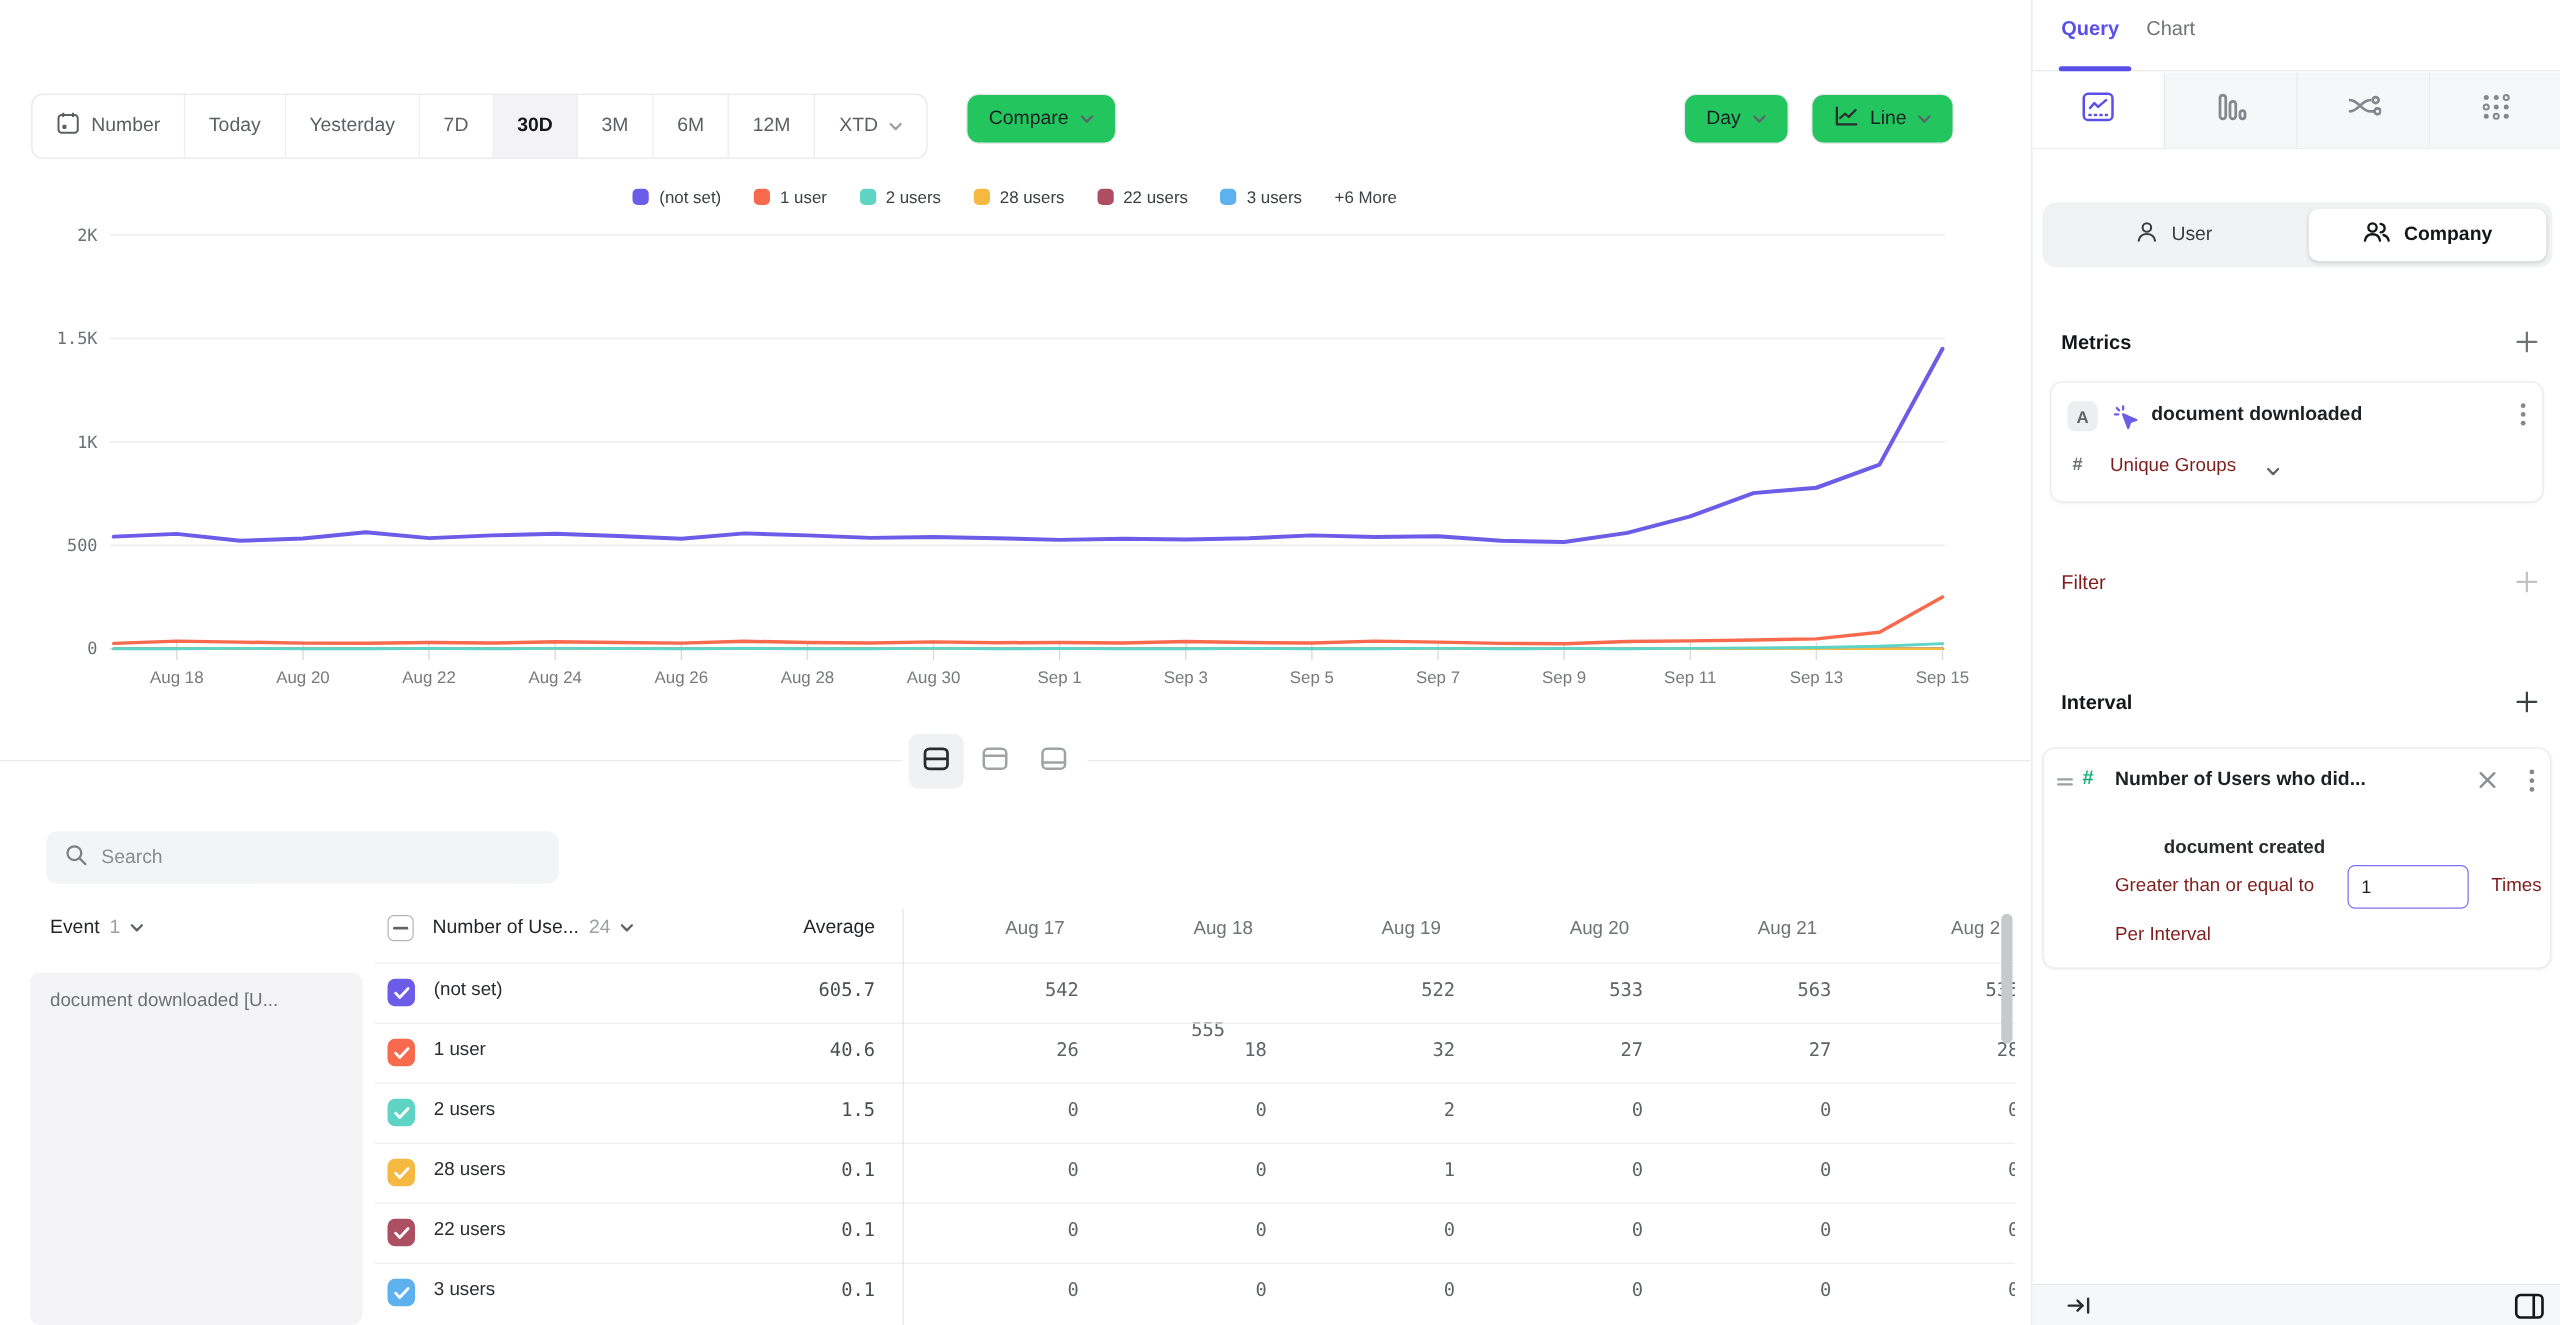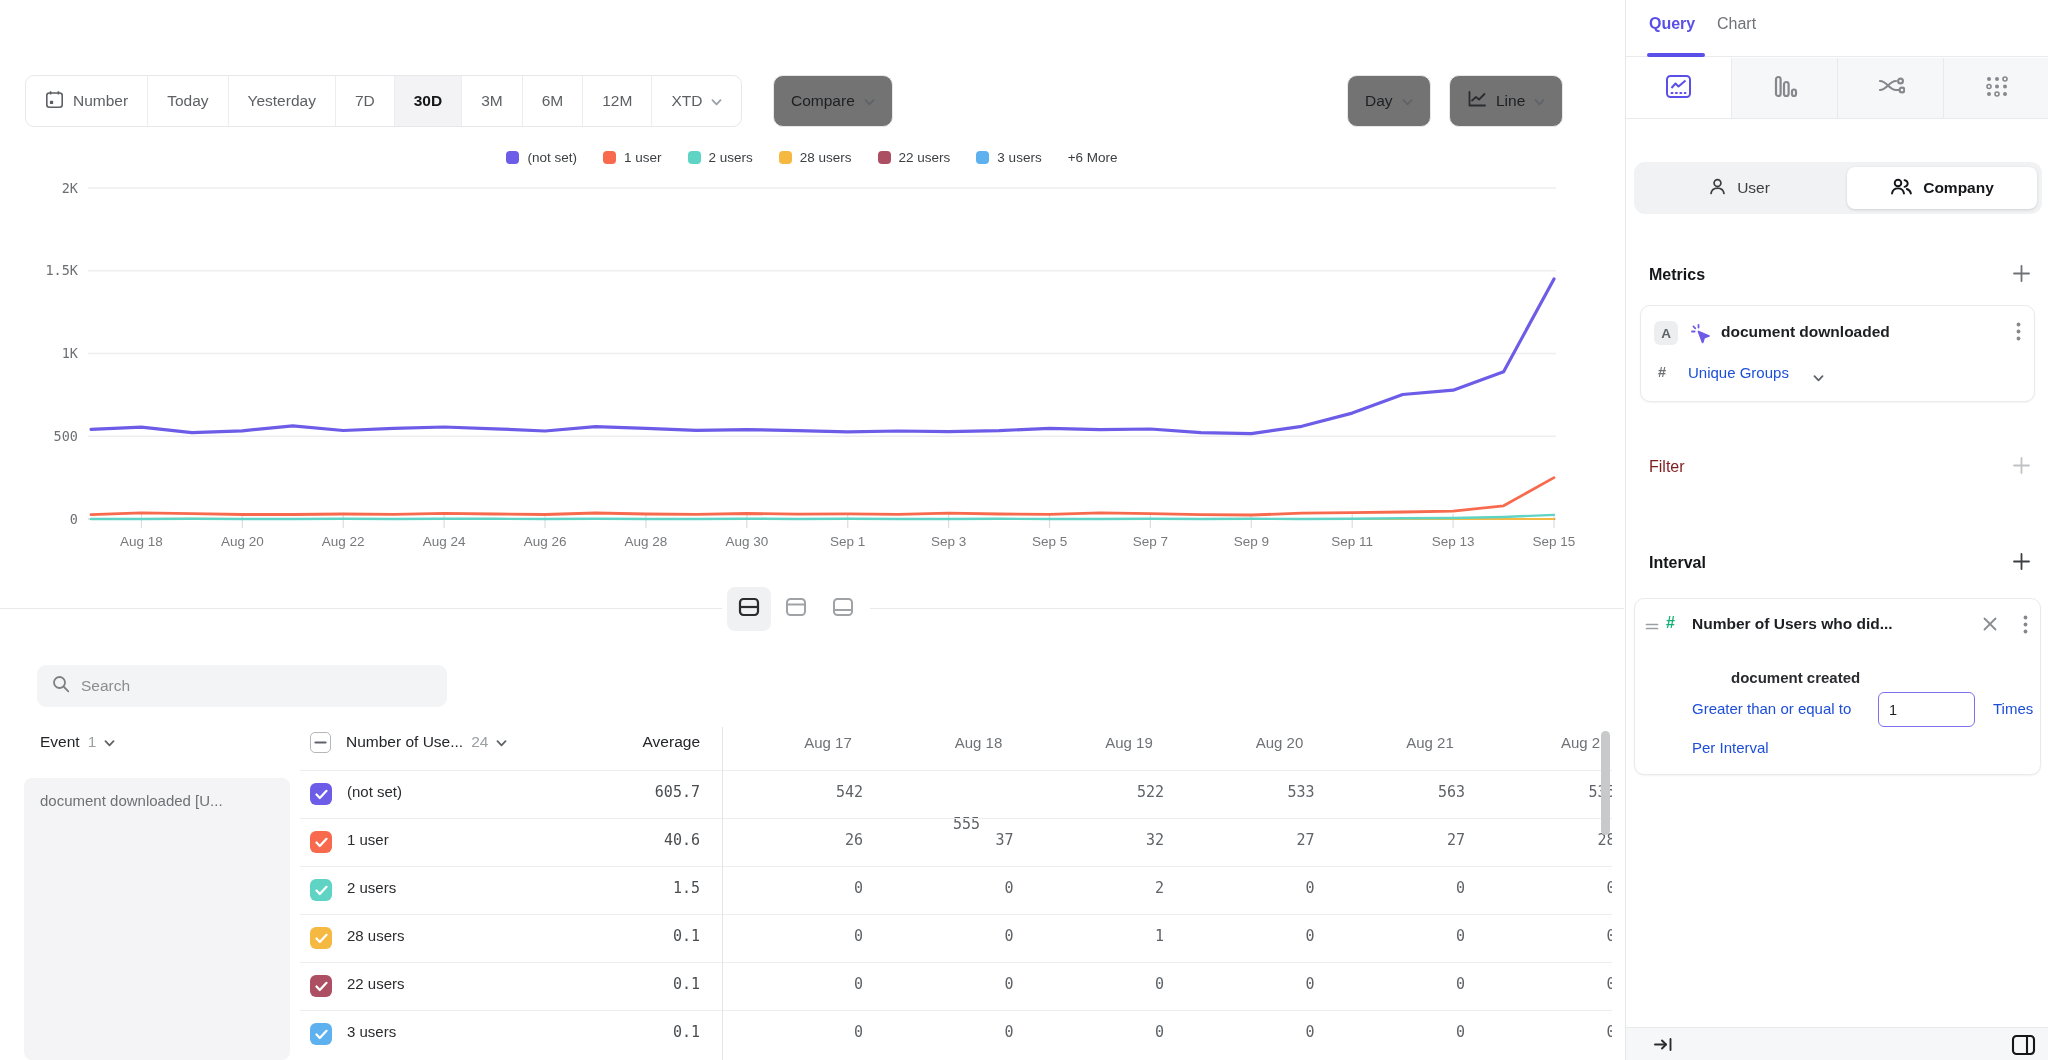--- a/index.html
+++ b/index.html
@@ -8,22 +8,22 @@
           font-family:"Liberation Sans", sans-serif; color:#2a2c2f; }
   .mono { font-family:"DejaVu Sans Mono", monospace; }
 
   
   #date-range { position:absolute; left:25px; top:75px; height:52px; display:flex; align-items:stretch;
                 border:1px solid #e7e8ea; border-radius:9px; background:#fff; overflow:hidden; }
   .dr-btn { display:flex; align-items:center; justify-content:center; gap:9px; padding:0 19px;
             font-size:15.5px; color:#5c5f63; border-right:1px solid #ededef; cursor:pointer; white-space:nowrap; }
   .dr-btn:last-child { border-right:none; }
   .dr-btn.active { background:#f3f3f5; color:#141619; font-weight:700; }
-  .pill-btn { position:absolute; top:75px; height:52px; display:flex; align-items:center; gap:9px;
-              padding:0 17px; border:1px solid #e7e8ea; border-radius:10px; background:#737373;
+  .pill-btn { position:absolute; top:75px; height:40px; display:flex; align-items:center; gap:9px;
+              padding:0 17px; border:1px solid #e7e8ea; border-radius:10px; background:#22c55e;
               font-size:15.5px; color:#1d1f22; cursor:pointer; }
 
   
   #legend { position:absolute; left:0; top:150px; width:1624px; display:flex; justify-content:center;
             align-items:center; gap:26px; font-size:13.5px; color:#3c4043; }
   .lg-item { display:flex; align-items:center; gap:8px; }
   .lg-sw { width:13px; height:13px; border-radius:4px; }
 
   
   #chart-svg { position:absolute; left:0; top:0; }
@@ -89,21 +89,21 @@
                    justify-content:center; gap:10px; font-size:15.5px; font-weight:700; color:#141619; cursor:pointer; }
   .sec-header { position:absolute; left:23px; font-size:16px; }
   .sec-plus { position:absolute; right:17px; cursor:pointer; }
   .card { position:absolute; background:#fff; border:1px solid #e9eaec; border-radius:10px;
           box-shadow:0 1px 2px rgba(0,0,0,0.05); }
   #metric-card { left:14px; top:305px; width:395px; height:97px; }
   .a-badge { position:absolute; left:13px; top:15px; width:24px; height:24px; background:#eceef0; border-radius:6px;
              display:flex; align-items:center; justify-content:center; font-size:13.5px; font-weight:700; color:#5f6368; }
   #bd-card { left:8px; top:598px; width:407px; height:177px; }
   .hash { font-size:16px; font-weight:700; }
-  .gray-txt { color:#1d4ed8; font-size:15px; }
+  .gray-txt { color:#7f1d1d; font-size:15px; }
   #bd-input { position:absolute; left:243px; top:93px; width:97px; height:35px; border:1.5px solid #7d71ee;
               border-radius:6px; font-size:14.5px; padding-left:10px; color:#1d1f22; outline:none;
               font-family:"Liberation Sans", sans-serif; }
   #rp-bottom { position:absolute; left:0; bottom:0; width:423px; height:33px; background:#f6f7f8;
                border-top:1px solid #e8e9eb; }
 </style>
 </head>
 <body>
 
 <div id="page">
@@ -333,21 +333,21 @@
         <div class="trow">
           <div class="rline"></div>
           <span class="cb" style="background: rgb(247, 106, 77);">
             <svg width="13" height="11" viewBox="0 0 13 11" fill="none" stroke="#fff" stroke-width="2.2" stroke-linecap="round" stroke-linejoin="round">
               <polyline points="1.5,5.5 4.8,9 11.5,1.8"></polyline>
             </svg>
           </span>
           <span class="rlabel">1 user</span>
           <span class="ravg mono">40.6</span>
           <span class="rv mono" style="left: 753px;">26</span>
-          <span class="rv mono" style="left: 903.5px;">37</span>
+          <span class="rv mono" style="left: 903.5px;">18</span>
           <span class="rv mono" style="left: 1054px;">32</span>
           <span class="rv mono" style="left: 1204.5px;">27</span>
           <span class="rv mono" style="left: 1355px;">27</span>
           <span class="rv mono" style="left: 1505.5px;">28</span>
         </div>
         <div class="trow">
           <div class="rline"></div>
           <span class="cb" style="background: rgb(95, 212, 197);">
             <svg width="13" height="11" viewBox="0 0 13 11" fill="none" stroke="#fff" stroke-width="2.2" stroke-linecap="round" stroke-linejoin="round">
               <polyline points="1.5,5.5 4.8,9 11.5,1.8"></polyline>

